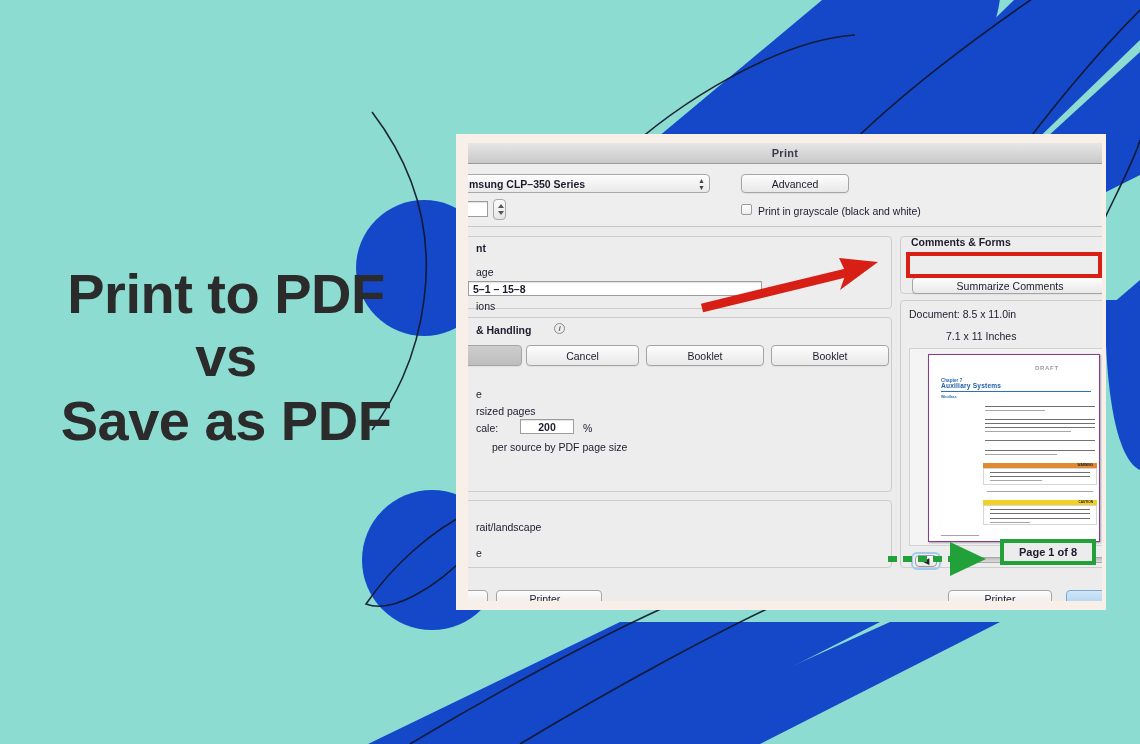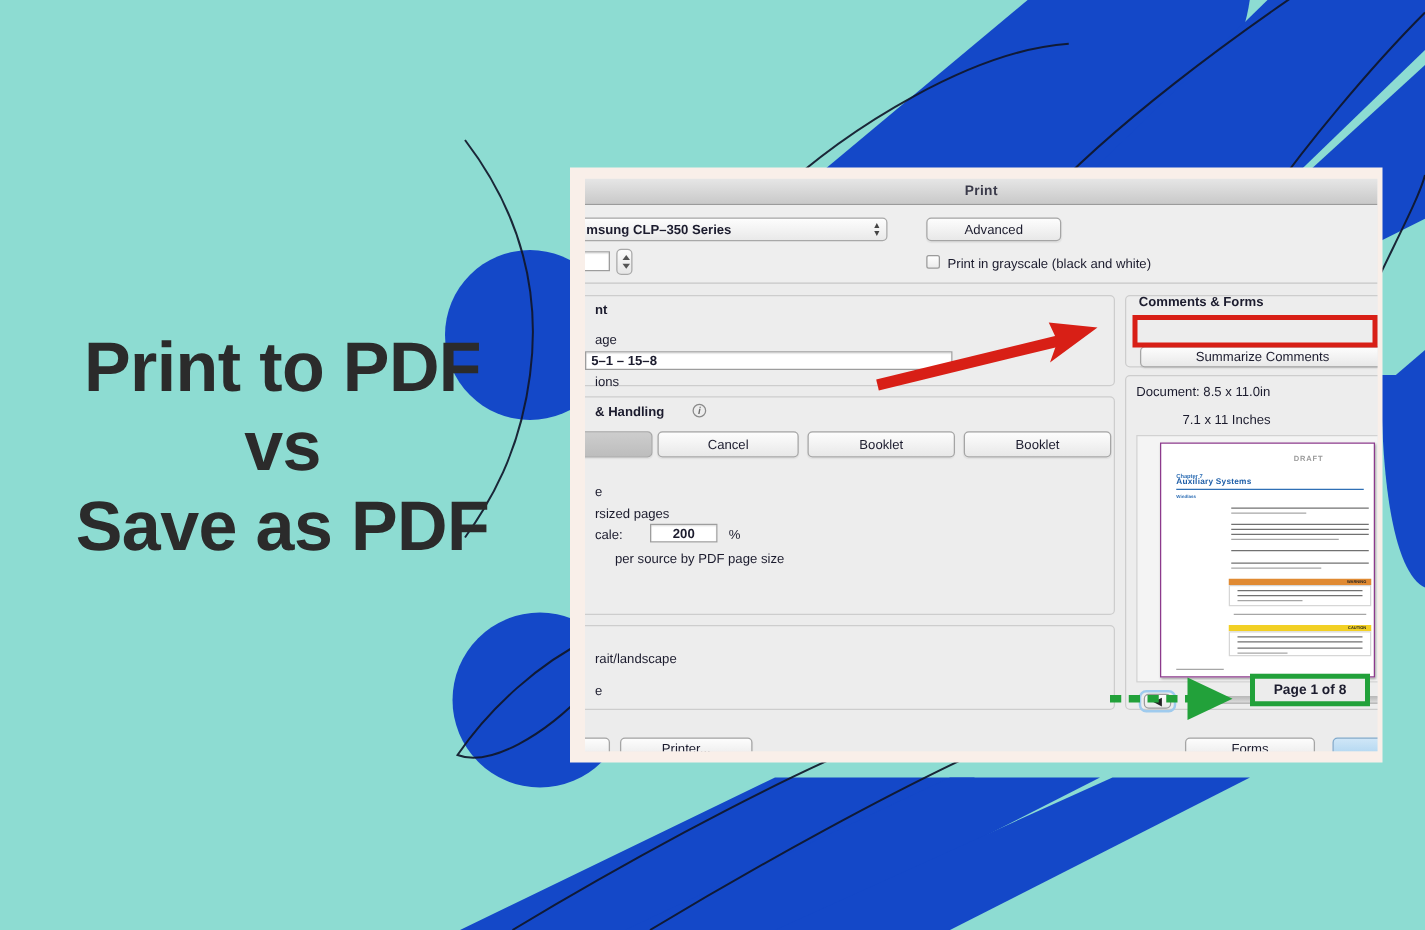--- a/index.html
+++ b/index.html
@@ -342,21 +342,21 @@
           </div>
         </div>
 
         <div class="focusring" style="left:443px; top:388px; width:30px; height:18px;"></div>
         <div class="navbtn" style="left:447px; top:391px; width:22px; height:12px; line-height:11px;">◀</div>
         <div class="slider-track" style="left:487px; top:393px; width:155px;"></div>
         <div class="slider-knob" style="left:487px; top:389px;"></div>
 
         <div class="btn" style="left:-14px; top:426px; width:34px; height:18px; line-height:17px;"></div>
         <div class="btn" style="left:28px; top:426px; width:106px; height:18px; line-height:17px;">Printer...</div>
-        <div class="btn" style="left:480px; top:426px; width:104px; height:18px; line-height:17px;">Forms</div>
+        <div class="btn" style="left:480px; top:426px; width:104px; height:18px; line-height:17px;">Printer</div>
         <div class="default-btn" style="left:598px; top:426px; width:54px; height:18px;"></div>
 
       </div>
     </div>
 
     <svg id="red-arrow" style="left:244px; top:122px; width:200px; height:60px;" viewBox="0 0 200 60">
       <path d="M2,52 L150,16" stroke="#d81f16" stroke-width="9" fill="none" stroke-linecap="butt"></path>
       <path d="M178,6 L140,34 L146,17 L139,2 Z" fill="#d81f16"></path>
     </svg>
 

